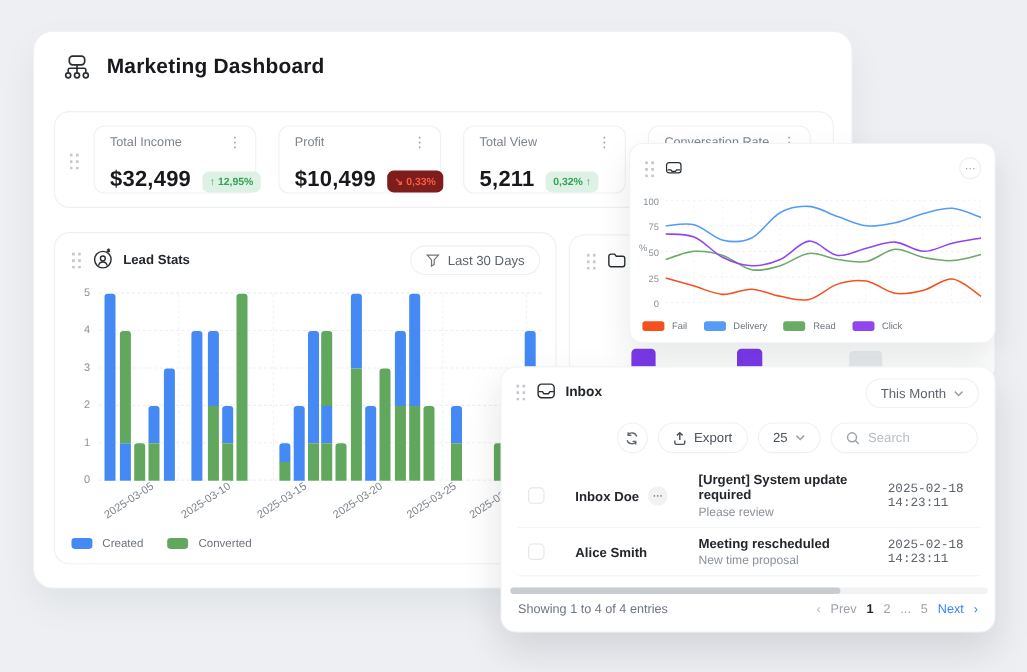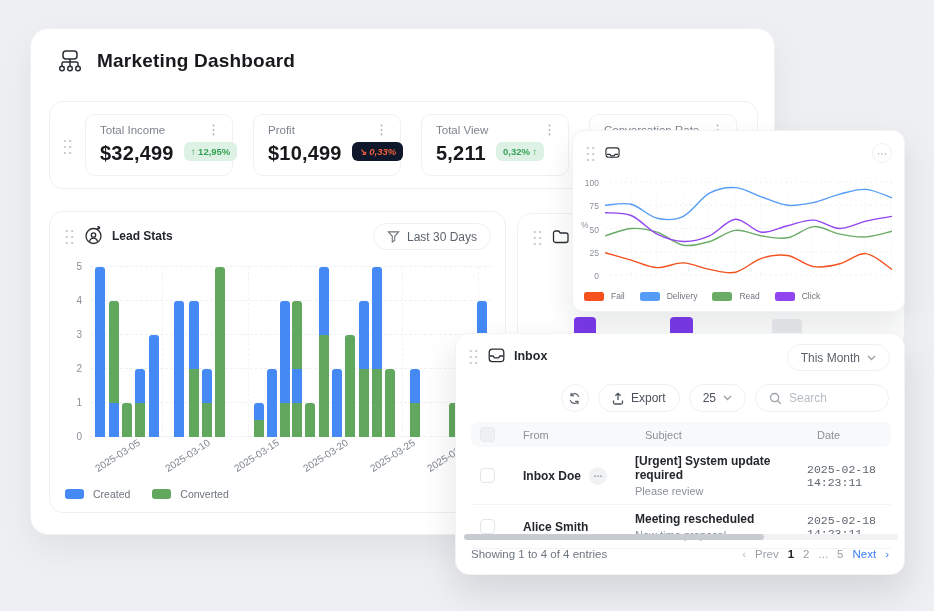--- a/index.html
+++ b/index.html
@@ -22,25 +22,25 @@
   
   .stats-row { position:absolute; left:18px; top:72px; width:709px; height:88px;
     border:1px solid #eef0f2; border-radius:14px; display:flex; align-items:center; }
   .stats-row .dots { margin:0 12px 0 12px; }
   .stat-cards { display:flex; gap:20px; }
   .stat-card { width:148px; height:62px; border:1px solid #f0f1f3; border-radius:10px;
     background:#fff; padding:9px 12px 20px 14px; }
   .stat-top { display:flex; justify-content:space-between; align-items:center; }
   .stat-label { font-size:11.5px; color:#7d848d; }
   .kebab { font-size:13px; color:#9aa1a9; line-height:10px; cursor:pointer; }
-  .stat-bottom { display:flex; align-items:flex-start; gap:10px; margin-top:6px; }
+  .stat-bottom { display:flex; align-items:flex-end; gap:10px; margin-top:16px; }
   .stat-value { font-size:20px; font-weight:700; color:#17191c; letter-spacing:.2px; }
   .badge { font-size:9.5px; font-weight:700; padding:4px 7px; border-radius:6px; white-space:nowrap; }
   .badge.up { background:#ddf2e4; color:#35a155; }
-  .badge.down { background:#0f172a; color:#f2603d;font-style:italic; }
+  .badge.down { background:#7f1d1d; color:#f2603d; }
 
   
   .lead-card { position:absolute; left:18px; top:182px; width:457px; height:302px;
     border:1px solid #eef0f2; border-radius:14px; background:#fff; }
   .card-title-row { position:absolute; left:14px; top:14px; display:flex; align-items:center; gap:9px; }
   .card-title { font-size:12px; font-weight:700; color:#23272c; }
   .pill-btn { position:absolute; right:14px; top:11px; height:27px; display:flex; align-items:center;
     gap:7px; padding:0 13px; border:1px solid #eef0f2; border-radius:14px; font-size:12px;
     color:#5d646d; background:#fff; cursor:pointer; }
   .plot { position:absolute; left:40px; top:55px; width:402px; height:170px; }
@@ -433,26 +433,20 @@
       <div class="tool-pill search-pill">
         <svg class="icon" width="13" height="13" viewBox="0 0 14 14" fill="none" stroke="#9aa1a9" stroke-width="1.4">
           <circle cx="6" cy="6" r="4.4"></circle>
             <path d="M9.4 9.4 L12.6 12.6"></path>
         </svg>
         <span class="ph">Search</span>
       </div>
     </div>
 
     <div class="tbl">
-      <div class="trow thead">
-        <span class="cb head"></span>
-        <span class="hcell">From</span>
-        <span class="hcell">Subject</span>
-        <span class="hcell">Date</span>
-      </div>
       <div id="inbox-rows">
           <div class="trow tbody-row">
             <span class="cb"></span>
             <div class="from-cell">
               <span>Inbox Doe</span>
               <span class="row-menu">⋯</span>
             </div>
             <div class="subj">
               <b>[Urgent] System update required</b>
               <span>Please review</span>

